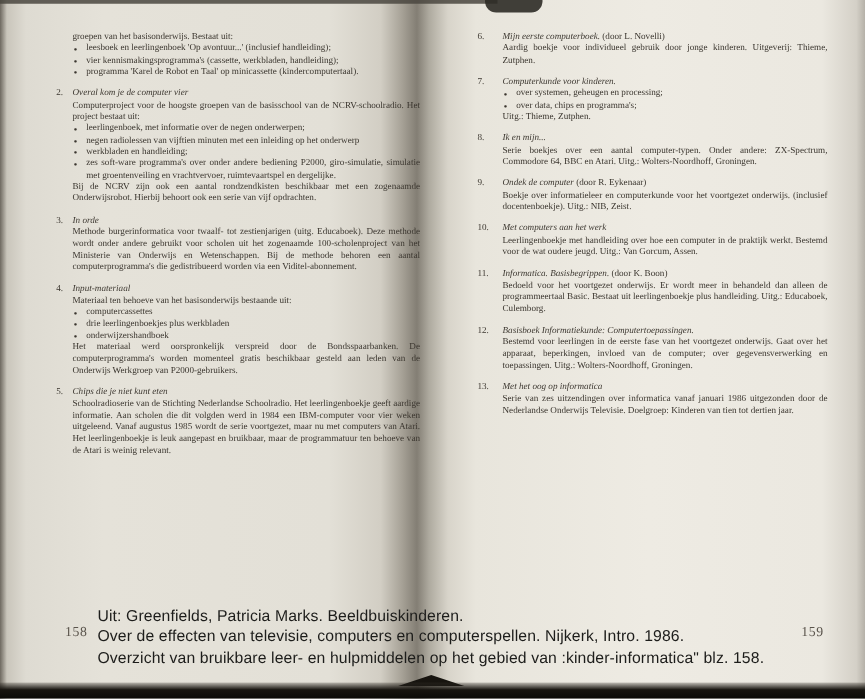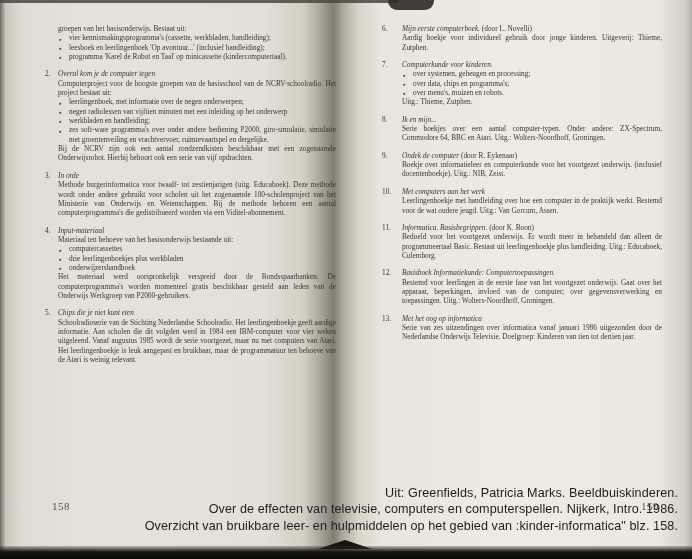--- a/index.html
+++ b/index.html
@@ -43,48 +43,48 @@
   .ibody li::before{content:"●";position:absolute;left:1px;top:1.4px;font-size:4.6px;color:#3b362f;}
   
   .pagenum{position:absolute;font-size:11px;color:#5a544c;letter-spacing:.5px;}
   #pagenum-left{left:52px;top:500px;}
   #pagenum-right{left:641px;top:500px;}
   
   #caption{
     position:absolute;left:78px;top:485px;width:600px;
     font-family:"Liberation Sans","DejaVu Sans",sans-serif;
     font-size:12.6px;line-height:16.3px;color:#1d1d1b;letter-spacing:.1px;
-    text-align:right;
+    text-align:left;
   }
 </style>
 </head>
 <body>
 
 <div id="stage">
   <div id="paper"></div>
   <div id="topline"></div>
   <div id="topnotch"></div>
 
   <div class="col" id="leftcol">
     <div>
         <div class="item">
           <span class="num"></span>
           <div class="ibody">
             <p>groepen van het basisonderwijs. Bestaat uit:</p>
             <ul>
+              <li>leesboek en leerlingenboek 'Op avontuur...' (inclusief handleiding);</li>
               <li>vier kennismakingsprogramma's (cassette, werkbladen, handleiding);</li>
-              <li>leesboek en leerlingenboek 'Op avontuur...' (inclusief handleiding);</li>
               <li>programma 'Karel de Robot en Taal' op minicassette (kindercomputertaal).</li>
             </ul>
           </div>
         </div>
         <div class="item">
           <span class="num">2.</span>
           <div class="ibody">
-            <div class="ititle"><em>Overal kom je de computer tegen</em></div>
+            <div class="ititle"><em>Overal kom je de computer vier</em></div>
             <p>Computerproject voor de hoogste groepen van de basisschool van de NCRV-schoolradio. Het project bestaat uit:</p>
             <ul>
               <li>leerlingenboek, met informatie over de negen onderwerpen;</li>
               <li>negen radiolessen van vijftien minuten met een inleiding op het onderwerp</li>
               <li>werkbladen en handleiding;</li>
               <li>zes soft-ware programma's over onder andere bediening P2000, giro-simulatie, simulatie met groentenveiling en vrachtvervoer, ruimtevaartspel en dergelijke.</li>
             </ul>
             <p>Bij de NCRV zijn ook een aantal rondzendkisten beschikbaar met een zogenaamde Onderwijsrobot. Hierbij behoort ook een serie van vijf opdrachten.</p>
           </div>
         </div>
@@ -127,21 +127,20 @@
             <p>Aardig boekje voor individueel gebruik door jonge kinderen. Uitgeverij: Thieme, Zutphen.</p>
           </div>
         </div>
         <div class="item">
           <span class="num">7.</span>
           <div class="ibody">
             <div class="ititle"><em>Computerkunde voor kinderen.</em></div>
             <ul>
               <li>over systemen, geheugen en processing;</li>
               <li>over data, chips en programma's;</li>
-              <li>over menu's, muizen en robots.</li>
             </ul>
             <p>Uitg.: Thieme, Zutphen.</p>
           </div>
         </div>
         <div class="item">
           <span class="num">8.</span>
           <div class="ibody">
             <div class="ititle"><em>Ik en mijn...</em></div>
             <p>Serie boekjes over een aantal computer-typen. Onder andere: ZX-Spectrum, Commodore 64, BBC en Atari. Uitg.: Wolters-Noordhoff, Groningen.</p>
           </div>

